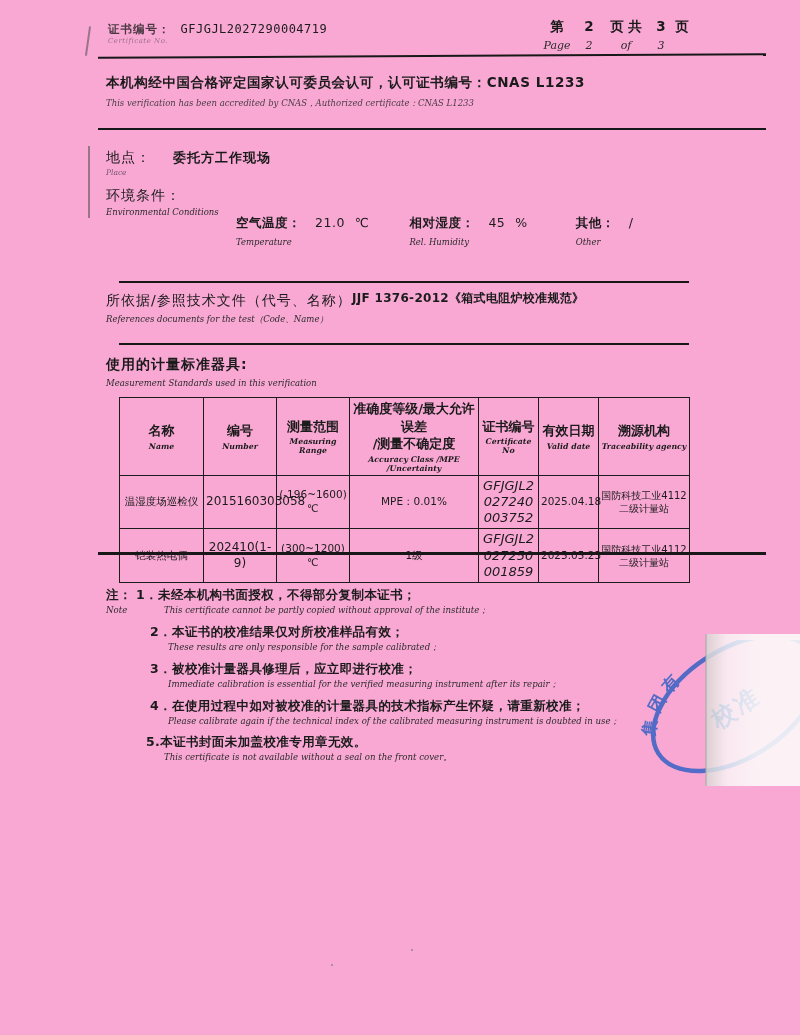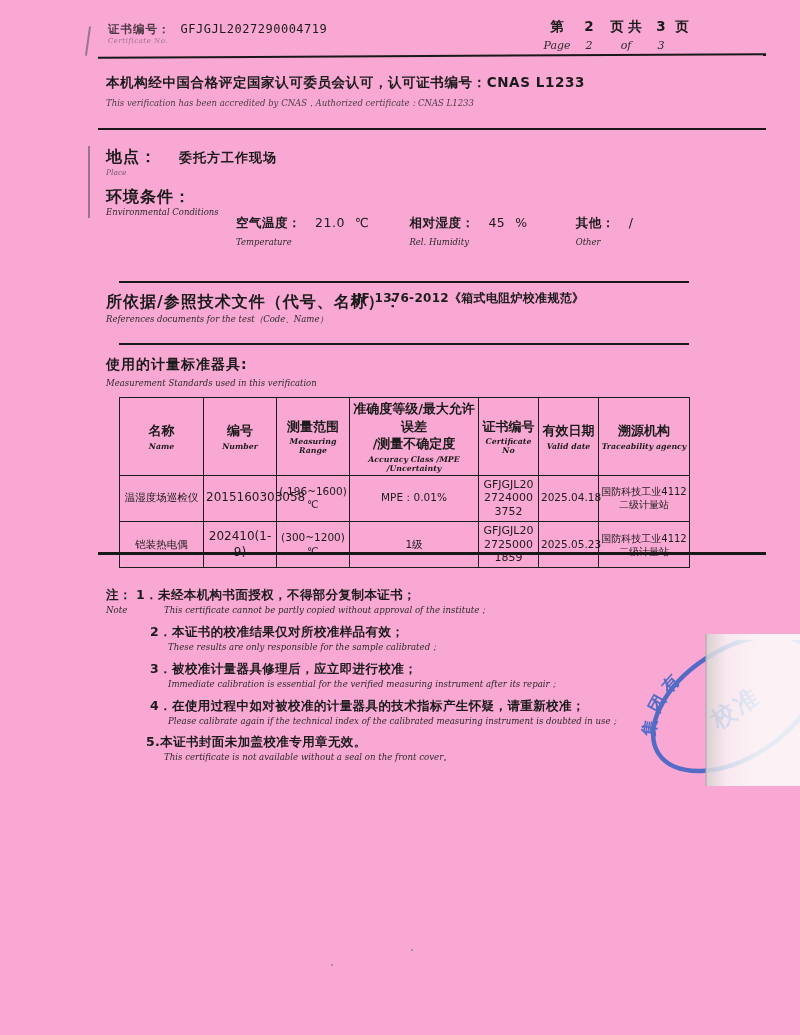--- a/index.html
+++ b/index.html
@@ -14,41 +14,41 @@
   .cert-label{font-size:11.5px;font-weight:600;letter-spacing:1px;opacity:.8;}
   .cert-value{font-size:12px;font-family:"DejaVu Sans Mono",monospace;letter-spacing:.5px;margin-left:10px;}
   .cert-en{font-size:7px;opacity:.45;letter-spacing:.5px;filter:blur(.2px);}
   .pagegrid{display:grid;grid-template-columns:38px 26px 48px 22px 20px;row-gap:3px;}
   .pagegrid .c1{font-size:13.5px;font-weight:700;text-align:center;}
   .pagegrid .c2{font-size:11px;text-align:center;}
   
   .accr-cn{font-size:13.5px;font-weight:700;letter-spacing:.6px;}
   .accr-en{font-size:8.5px;opacity:.85;}
   
-  .sec-label{font-size:16px;font-weight:700;letter-spacing:1px;}
+  .sec-label{font-size:14px;font-weight:400;letter-spacing:1px;}
   .sec-en{font-size:8.5px;}
   .loc-value{font-size:13px;font-weight:600;margin-left:22px;letter-spacing:1px;}
   .env-row{display:flex;align-items:flex-start;}
   .env-group{display:flex;flex-direction:column;}
   .env-cn{font-size:12.5px;font-weight:600;letter-spacing:.5px;}
   .env-cn .val{font-weight:500;margin:0 10px 0 14px;}
   .env-cn .unit{font-weight:500;}
   .env-en{font-size:8.5px;margin-top:5px;}
   .ref-value{font-size:12px;font-weight:600;letter-spacing:.3px;}
   .std-label{font-size:14px;font-weight:700;letter-spacing:1px;}
   
   table.std{border-collapse:collapse;width:570px;table-layout:fixed;}
   table.std th,table.std td{border:1.4px solid #1c1c1c;text-align:center;vertical-align:middle;padding:2px 2px;}
   table.std th{height:62px;font-weight:700;}
   table.std td{height:38px;font-weight:500;}
   .hcn{font-size:13px;line-height:1.35;}
   .hen{font-size:7.8px;font-weight:700;font-family:"DejaVu Serif",serif;font-style:italic;margin-top:2px;}
   .cell{font-size:10.5px;line-height:1.3;}
   .cell.num{font-size:12px;}
-  .cell.certno{font-size:11px;word-break:break-all;line-height:1.25;}
+  .cell.certno{font-size:13px;word-break:break-all;line-height:1.25;font-style:italic;}
   .cell.agency{font-size:10px;line-height:1.3;}
   
   .notes{width:600px;}
   .note-cn{font-size:12.5px;font-weight:600;letter-spacing:.4px;line-height:15px;margin-top:7px;}
   .note-en{font-size:8.6px;line-height:11px;margin-top:3px;}
   .n-label{display:inline-block;width:30px;}
   .n-label-en{display:inline-block;width:58px;font-weight:400;}
   .ind1{margin-left:44px;margin-top:8px;}
   .ind1en{margin-left:62px;}
   .ind5{margin-left:40px;}

